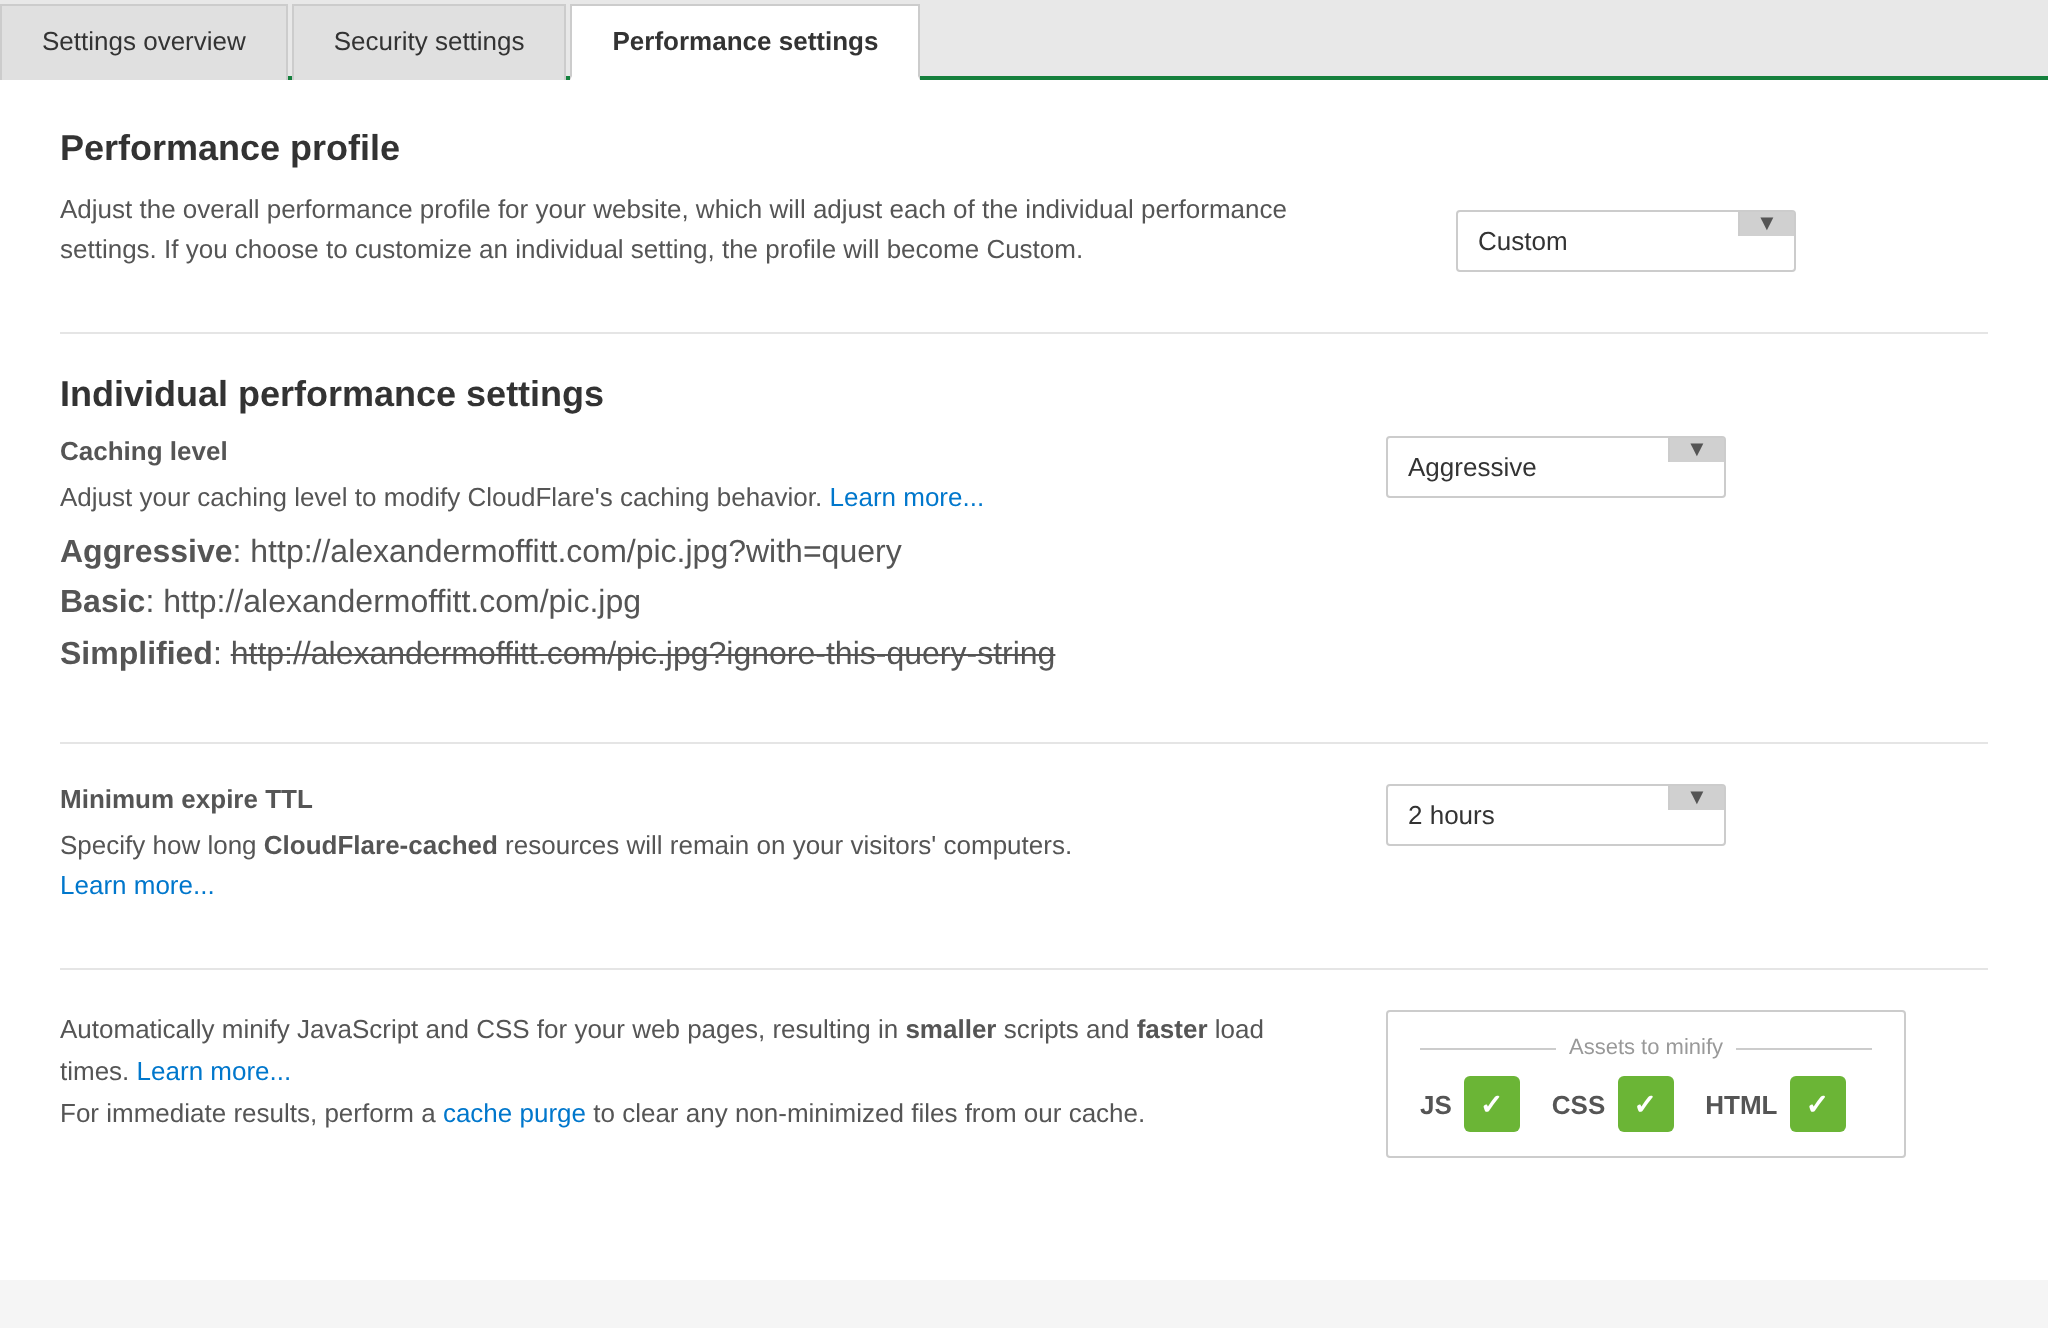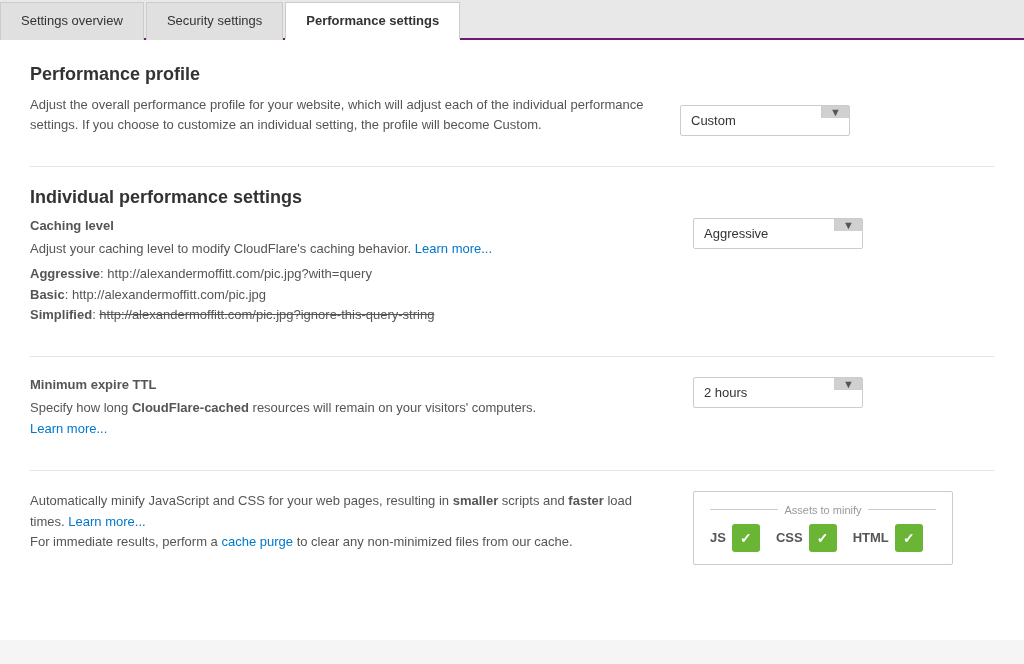--- a/index.html
+++ b/index.html
@@ -6,21 +6,21 @@
     body {
       font-family: Arial, Helvetica, sans-serif;
       font-size: 13px;
       color: #333;
       background: #f5f5f5;
     }
 
     .tab-bar {
       display: flex;
       background: #e8e8e8;
-      border-bottom: 2px solid #701a75;
+      border-bottom: 2px solid #15803d;
       padding: 0;
     }
 
     .tab {
       padding: 10px 20px;
       cursor: pointer;
       background: #e0e0e0;
       border: 1px solid #ccc;
       border-bottom: none;
       color: #333;
@@ -61,20 +61,21 @@
       color: #555;
       font-size: 13px;
       line-height: 1.5;
       max-width: 620px;
     }
 
     .profile-row {
       display: flex;
       align-items: flex-start;
       margin-bottom: 20px;
+      gap: 48px;
     }
 
     .profile-desc {
       flex: 1;
       max-width: 620px;
     }
 
     .profile-control {
       margin-left: 30px;
       margin-top: 10px;
@@ -149,21 +150,21 @@
       flex: 1;
       max-width: 620px;
     }
 
     .setting-control {
       margin-left: 30px;
       min-width: 160px;
     }
 
     .caching-urls {
-      font-size: 13px;
+      font-size: 16px;
       color: #555;
       margin-top: 4px;
       line-height: 1.6;
     }
 
     .caching-urls .label {
       font-weight: bold;
     }
 
     .strikethrough {

